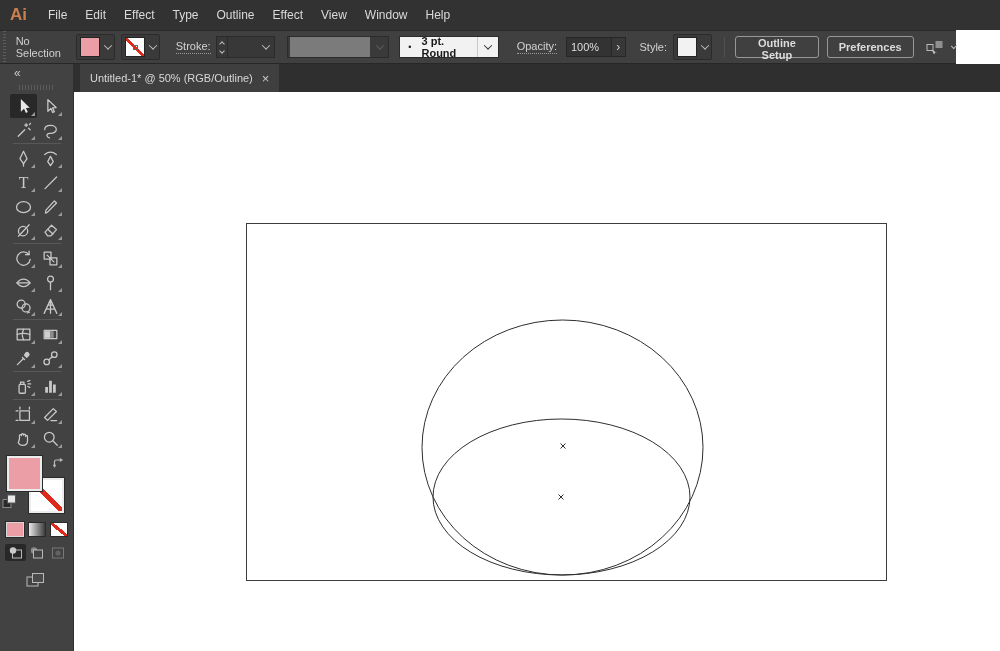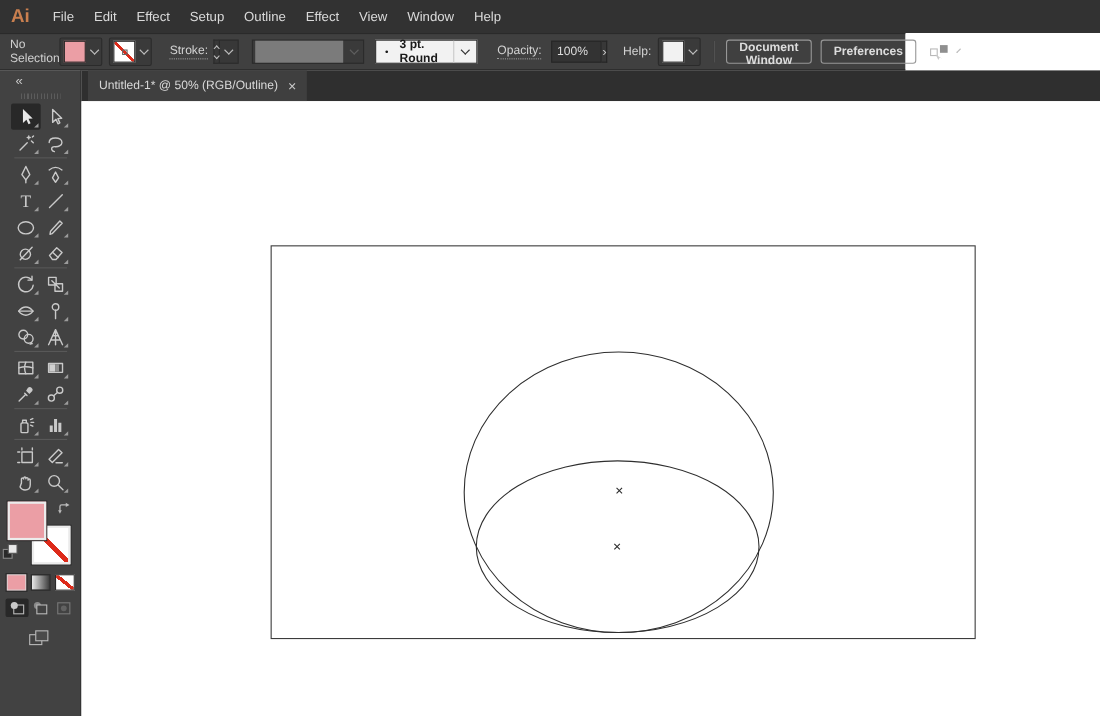--- a/index.html
+++ b/index.html
@@ -21,21 +21,21 @@
   .mb-sep{width:1px;height:16px;background:#474747;margin-right:4px;}
   .sq-btn{width:19px;height:18px;background:#6f6f6f;border:none;border-radius:2px;
     color:#2d2d2d;font-weight:bold;font-size:10px;font-family:"Liberation Sans",sans-serif;
     display:flex;align-items:center;justify-content:center;margin-right:7px;}
   .mb-icon{display:inline-flex;align-items:center;}
   .chev{display:inline-block;width:6px;height:6px;border-right:1.5px solid #bdbdbd;
     border-bottom:1.5px solid #bdbdbd;transform:rotate(45deg) translate(-1px,-1px);}
   .chev.sm{width:5px;height:5px;}
 
   
-  .controlbar{position:absolute;left:0;top:30px;width:823px;height:34px;background:var(--ctrl);
+  .controlbar{position:absolute;left:0;top:30px;width:956px;height:34px;background:var(--ctrl);
     border-top:1px solid #2a2a2a;border-bottom:1px solid #272727;
     display:flex;align-items:center;font-size:11px;}
   .grip-v{width:8px;height:100%;margin-right:9px;
     background:repeating-linear-gradient(180deg,#5c5c5c 0 1px,transparent 1px 3px);
     background-size:3px 100%;background-repeat:repeat-y;background-position:3px 0;}
   .status{width:72px;color:#cfcfcf;}
   .combo{display:flex;align-items:center;background:#3a3a3a;border:1px solid #2b2b2b;
     border-radius:2px;height:26px;padding:0 3px;margin-right:6px;}
   .swatch{width:20px;height:20px;display:inline-block;position:relative;margin-right:5px;}
   .swatch.fill-pink{background:var(--pink);border:1px solid #242424;}
@@ -120,21 +120,21 @@
 </style>
 </head>
 <body>
 
 <div class="menubar">
   <span class="ai-logo">Ai</span>
   <nav class="menus">
       <span class="menu-item">File</span>
       <span class="menu-item">Edit</span>
       <span class="menu-item">Effect</span>
-      <span class="menu-item">Setup</span>
+      <span class="menu-item">Type</span>
       <span class="menu-item">Outline</span>
       <span class="menu-item">Effect</span>
       <span class="menu-item">View</span>
       <span class="menu-item">Window</span>
       <span class="menu-item">Help</span>
     </nav>
 </div>
 
 <div class="controlbar">
   <div class="grip-v"></div>
@@ -164,27 +164,27 @@
   <div class="dd light">
     <span class="wp-bullet">•</span>
     <span class="wp-text">3 pt. Round</span>
     <span class="chev-box">
         <span class="chev on-light"></span>
       </span>
   </div>
   <span class="link">Opacity:</span>
   <input class="field" value="100%" style="">
   <button class="arrow-btn">›</button>
-  <span class="label">Help:</span>
+  <span class="label">Style:</span>
   <div class="combo">
     <span class="swatch white"></span>
     <span class="chev"></span>
   </div>
   <span class="vsep"></span>
-  <button class="outline-btn">Document Window</button>
+  <button class="outline-btn">Outline Setup</button>
   <button class="outline-btn">Preferences</button>
   <span class="mb-icon" style="margin-left:4px;">
     <svg width="20" height="17" viewBox="0 0 20 17">
         <rect x="1" y="5.5" width="6" height="6" stroke="#b9b9b9" fill="none"></rect>
         <rect x="9.5" y="2" width="7" height="7" fill="#8f8f8f"></rect>
         <path d="M5.5 10.5l2.6 5 1.1-2.2 2.4 1z" fill="#c9c9c9"></path>
       </svg>
   </span>
   <span class="chev sm" style="margin-left:6px;"></span>
 </div>

